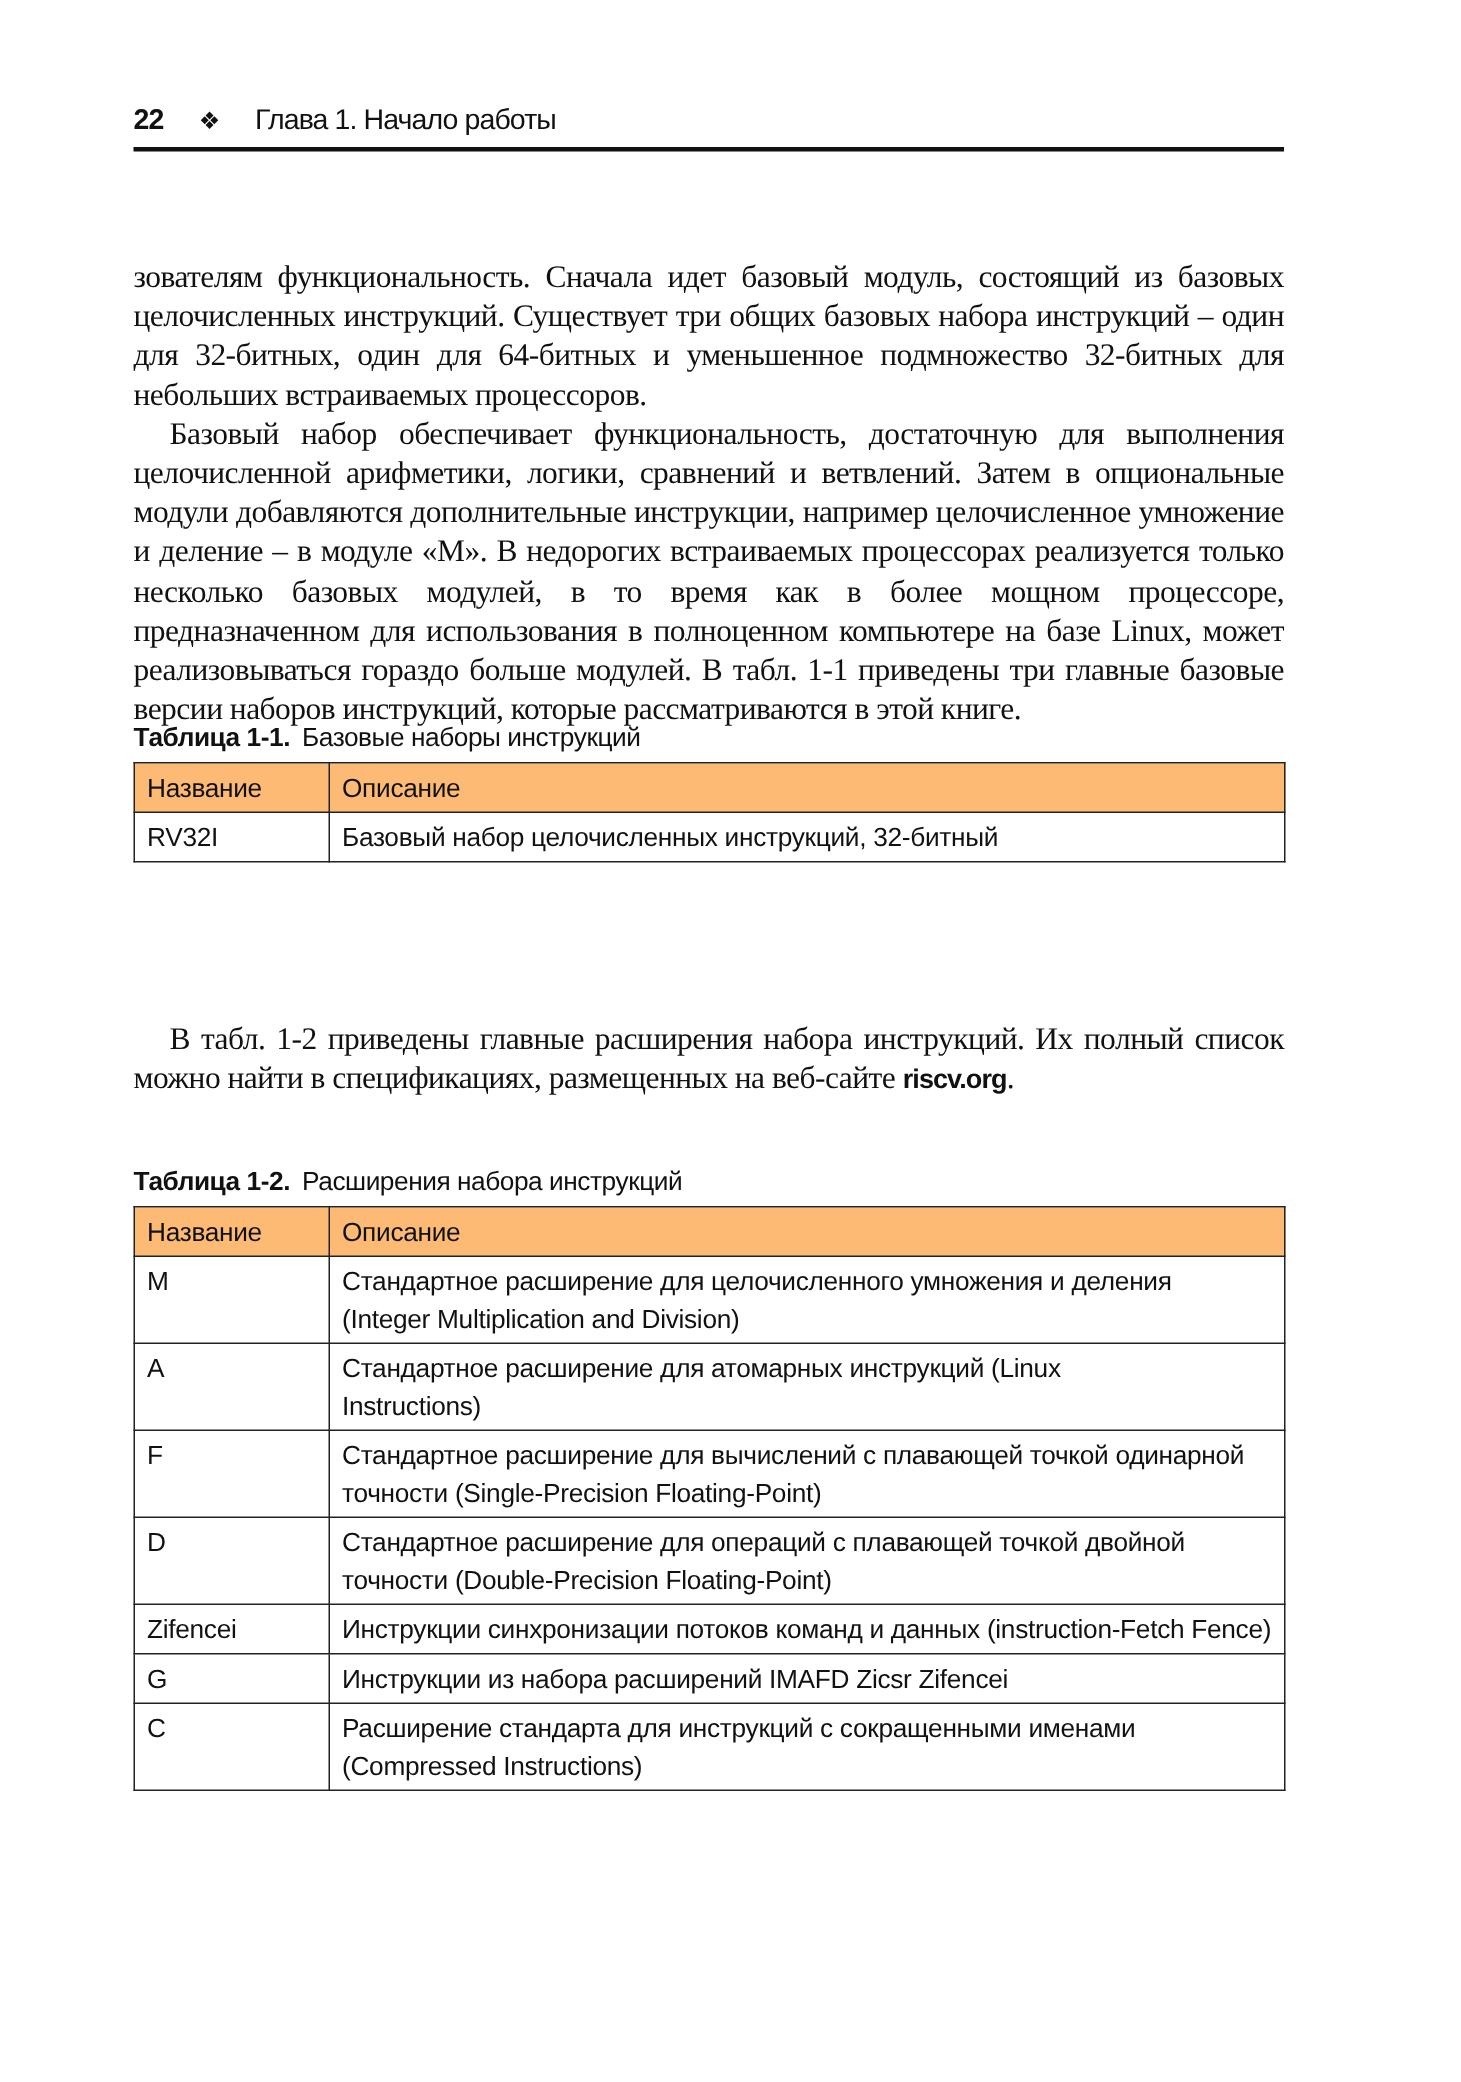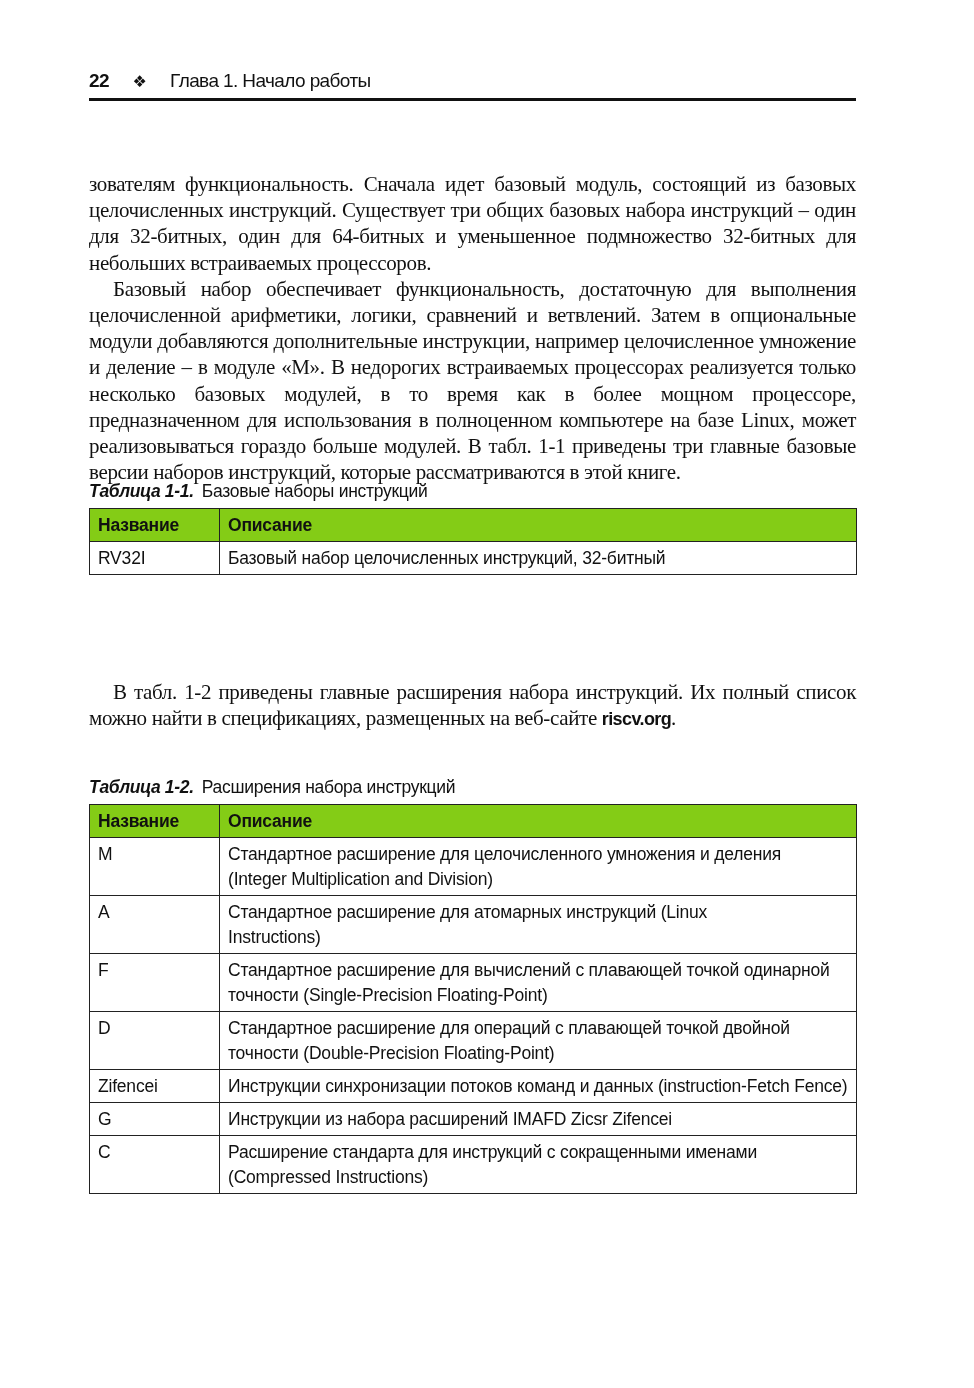--- a/index.html
+++ b/index.html
@@ -10,25 +10,25 @@
   .running-head span { display:inline-block; vertical-align:baseline;text-align:center; }
   .pn { font-weight:bold; margin-right:18px; letter-spacing:-0.5px; }
   .orn { margin-right:18px; font-size:16px; }
   .chap { letter-spacing:-0.6px; }
   .body-text { position:absolute; left:0; width:767px; font-family:"Liberation Serif", serif; font-size:21px;
     line-height:26.2px; text-align:justify; letter-spacing:-0.35px; }
   .body-text p { margin:0; }
   .body-text p.indent { text-indent:24px; }
   .b { font-family:"Liberation Sans", sans-serif; font-weight:bold; font-size:18px; letter-spacing:-0.6px; }
   .caption { position:absolute; left:0; font-family:"Liberation Sans", sans-serif; font-size:17.5px; letter-spacing:-0.3px; }
-  .caption .lbl { font-weight:bold; margin-right:8px;font-style:italic; }
+  .caption .lbl { font-weight:bold; margin-right:8px; }
   table { position:absolute; left:0; width:768px; border-collapse:collapse; font-family:"Liberation Sans", sans-serif;
     font-size:17.5px; letter-spacing:-0.2px; }
   th, td { border:1px solid #222; text-align:left; vertical-align:top; padding:4px 8px 3px 8px; line-height:25px; }
-  th { background:#84cc16; font-weight:bold;margin-left:36px; }
+  th { background:#fdba74; font-weight:normal;margin-left:36px; }
   td.n, th.n { width:113px; }
 </style>
 </head>
 <body>
 
 <div class="page">
 
   <div class="running-head">
     <span class="pn">22</span>
     <span class="orn">❖</span>

